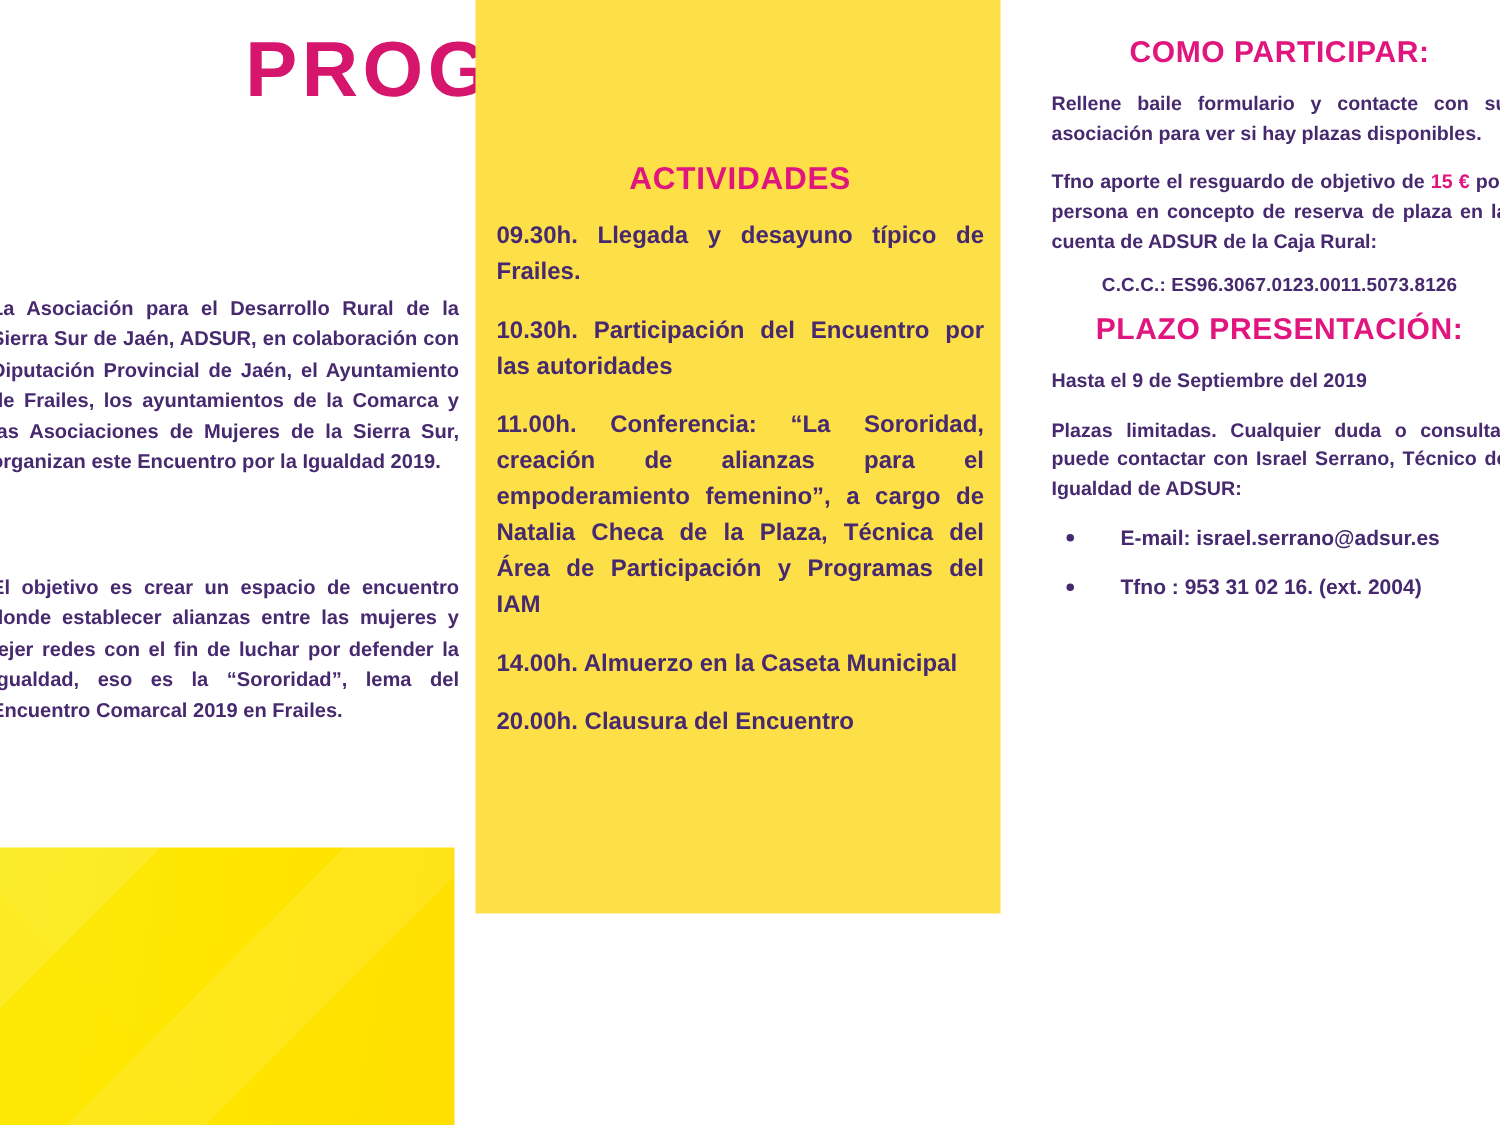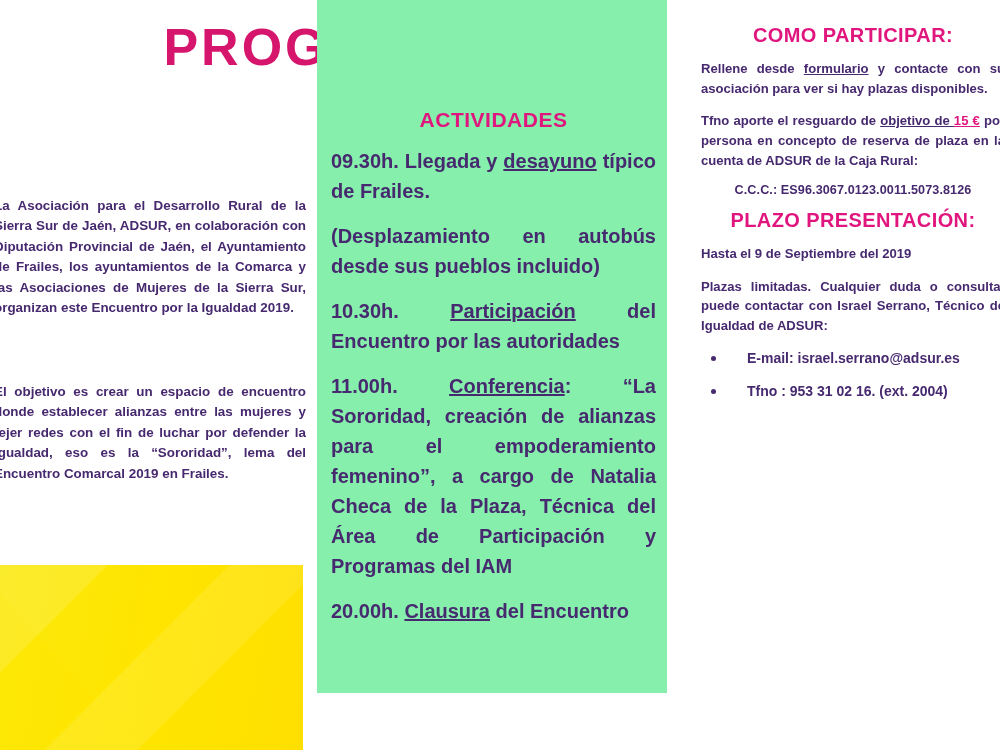--- a/index.html
+++ b/index.html
@@ -10,22 +10,22 @@
     overflow:hidden;
     position:relative;
   }
   .page{position:relative;width:1000px;height:750px;}
 
   
   .col-left{
     position:absolute;left:0;top:0;width:310px;height:750px;
   }
   .col-mid{
-    position:absolute;left:317px;top:0;width:350px;height:693px;
-    background:#86efac;
+    position:absolute;left:317px;top:0;width:350px;height:609px;
+    background:#fde047;
   }
   .col-right{
     position:absolute;left:695px;top:0;width:310px;height:750px;
   }
 
   
   .programa-title{
     position:absolute;left:0;top:20px;width:660px;
     text-align:center;
     color:#d6166d;
@@ -56,28 +56,28 @@
     color:#46296e;
     font-size:13.4px;
     font-weight:bold;
     line-height:1.52;
     text-align:justify;
     margin:0 0 15px 0;
   }
   p.body.last{margin-bottom:0;}
   .act p{
     color:#46296e;
-    font-size:20px;
+    font-size:16px;
     font-weight:bold;
     line-height:1.5;
     text-align:justify;
     margin:0 0 15px 0;
   }
   .act p:last-child{margin-bottom:12px;}
-  .u{text-decoration:underline;}
+  .u{}
   .it{}
   .pink{color:#e0157e;}
 
   .left-text{
     position:absolute;left:-6px;top:196px;width:312px;
   }
   .left-text2{
     position:absolute;left:-6px;top:382px;width:312px;
   }
 
@@ -148,33 +148,33 @@
     <div class="yellow-left"></div>
   </div>
 
   <div class="programa-title">PROGRAMA</div>
 
   <div class="col-mid">
     <div class="mid-inner">
       <div class="section-head">ACTIVIDADES</div>
       <div class="act">
         <p><b>09.30h.</b><span> Llegada y </span><span class="u">desayuno</span><span> típico de Frailes.</span></p>
-        <p><span>(Desplazamiento en autobús desde sus pueblos incluido)</span></p>
         <p><b>10.30h.</b><span> </span><span class="u">Participación</span><span> del Encuentro por las autoridades</span></p>
         <p><b>11.00h.</b><span> </span><span class="u">Conferencia</span><span>: </span><span class="it">“La Sororidad, creación de alianzas para el empoderamiento femenino”</span><span>, a cargo de Natalia Checa de la Plaza, Técnica del Área de Participación y Programas del IAM</span></p>
+        <p><b>14.00h.</b><span> </span><span class="u">Almuerzo</span><span> en la Caseta Municipal</span></p>
         <p><b>20.00h.</b><span> </span><span class="u">Clausura</span><span> del Encuentro</span></p>
       </div>
     </div>
   </div>
 
   <div class="col-right">
     <div class="right-inner">
       <div class="head-right">COMO PARTICIPAR:</div>
 
-      <p class="rbody"><span>Rellene desde </span><span class="u">formulario</span><span> y contacte con su asociación para ver si hay plazas disponibles.</span></p>
+      <p class="rbody"><span>Rellene baile </span><span class="u">formulario</span><span> y contacte con su asociación para ver si hay plazas disponibles.</span></p>
 
       <p class="rbody"><span>Tfno aporte el resguardo de </span><span class="u">objetivo de </span><span class="u pink">15 €</span><span> por persona en concepto de reserva de plaza en la cuenta de ADSUR de la Caja Rural:</span></p>
 
       <p class="ccc">C.C.C.: ES96.3067.0123.0011.5073.8126</p>
 
       <div class="plazo-wrap">
         <div class="head-right">PLAZO PRESENTACIÓN:</div>
         <p class="rbody">Hasta el 9 de Septiembre del 2019</p>
         <p class="rbody">Plazas limitadas. Cualquier duda o consulta- puede contactar con Israel Serrano, Técnico de Igualdad de ADSUR:</p>
         <ul class="contact">

